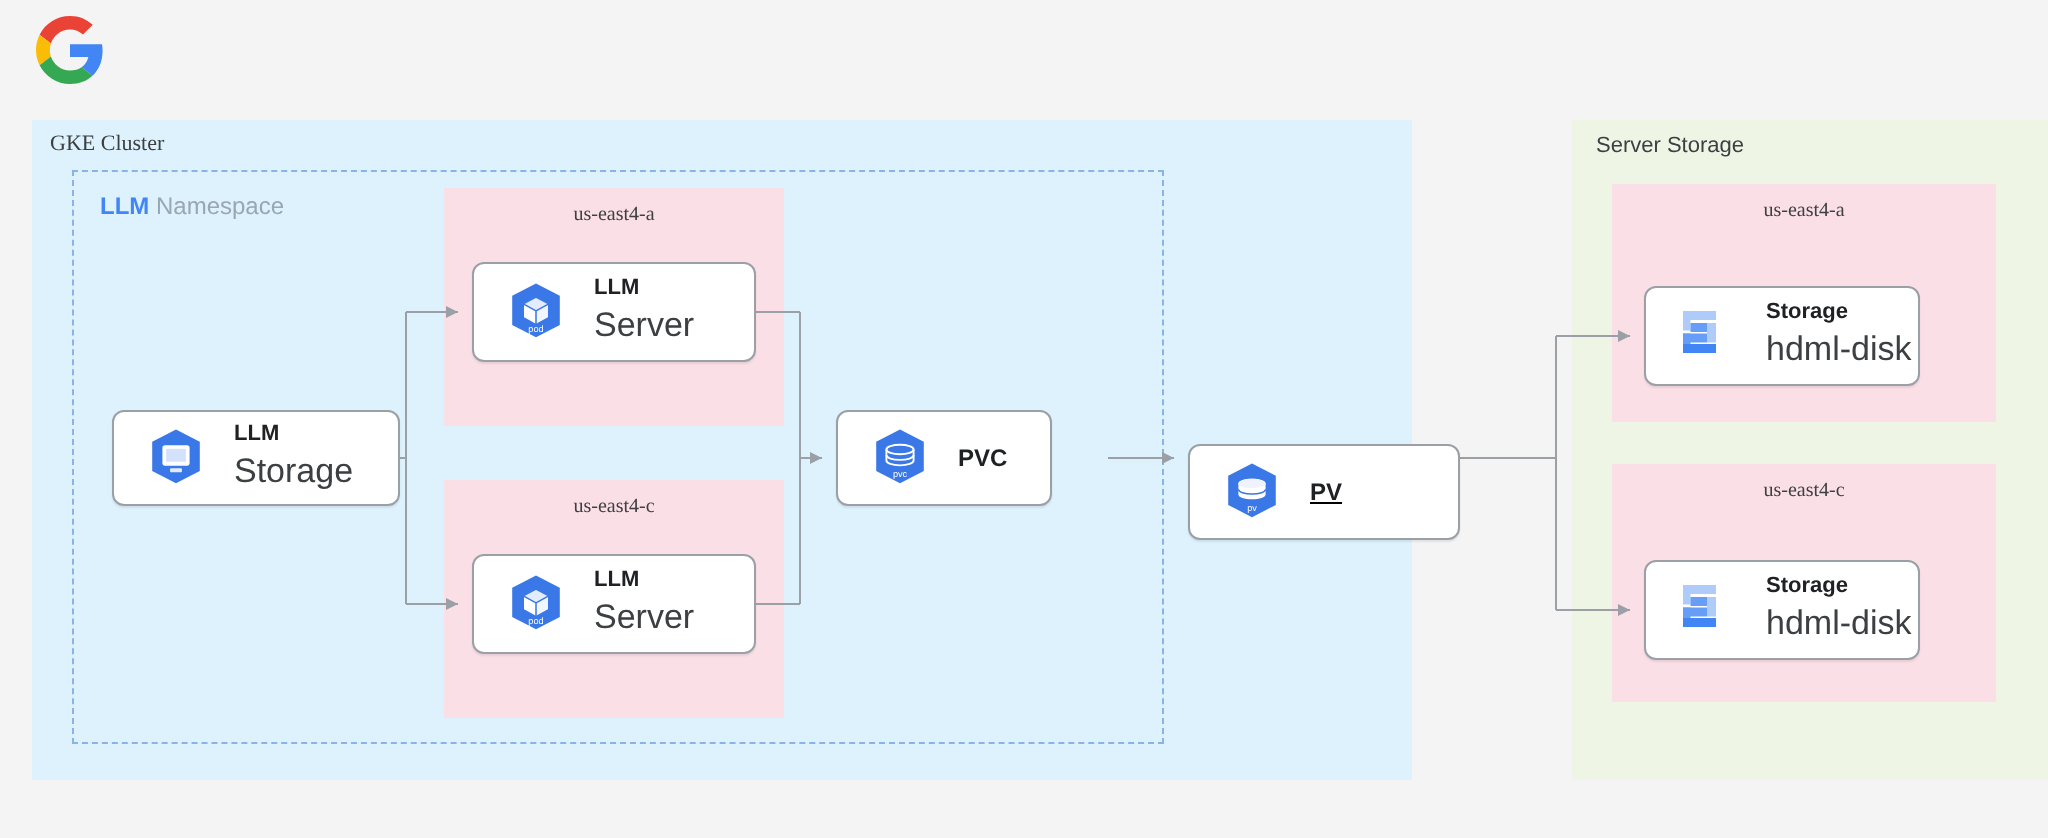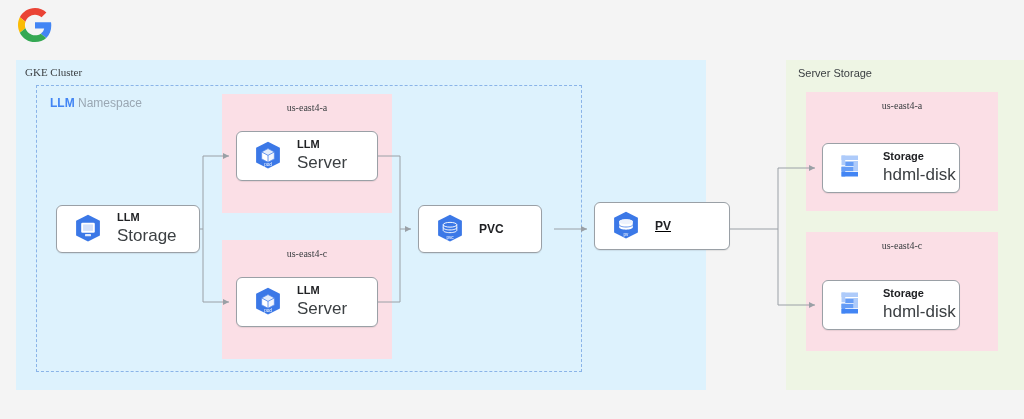--- a/index.html
+++ b/index.html
@@ -127,22 +127,22 @@
   }
   .node-sub {
     font-size: 17px;
     color: #3c4043;
   }
   .node-single .node-title { font-size: 12px; }
 
   .node-llm-serving { left: 56px;  top: 205px; width: 144px; height: 48px; }
   .node-llm-a       { left: 236px; top: 131px; width: 142px; height: 50px; }
   .node-llm-c       { left: 236px; top: 277px; width: 142px; height: 50px; }
-  .node-pvc         { left: 418px; top: 205px; width: 124px; height: 48px; }
-  .node-pv          { left: 594px; top: 202px; width: 136px; height: 48px; text-decoration: underline; }
+  .node-pvc         { left: 418px; top: 205px; width: 108px; height: 48px; }
+  .node-pv          { left: 594px; top: 222px; width: 136px; height: 48px; text-decoration: underline; }
   .node-storage-a   { left: 822px; top: 143px; width: 138px; height: 50px; }
   .node-storage-c   { left: 822px; top: 280px; width: 138px; height: 50px; }
 
   
   #connectors {
     position: absolute;
     left: 0;
     top: 0;
     width: 1024px;
     height: 419px;

